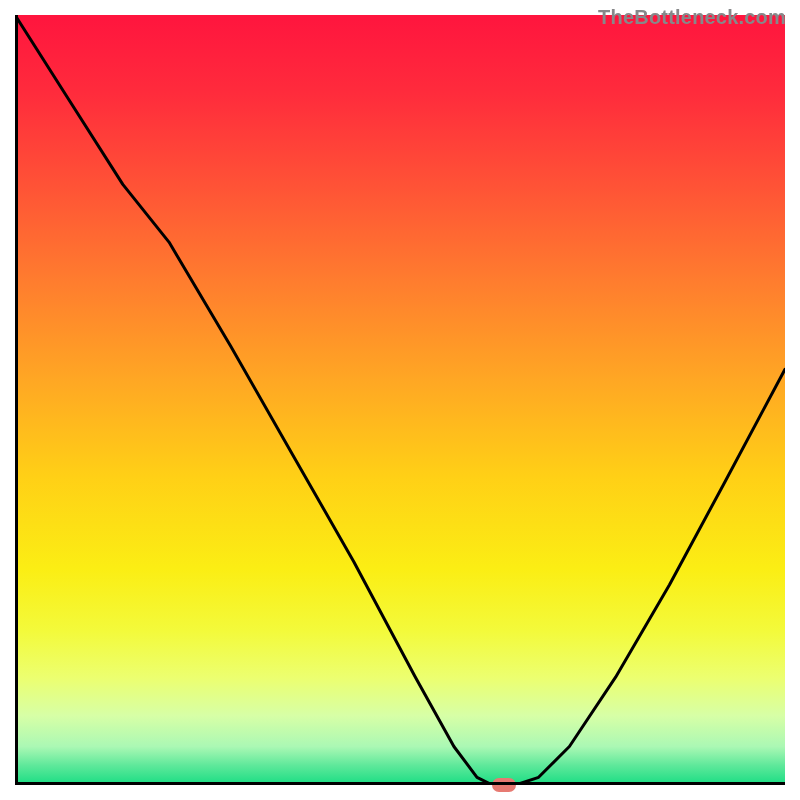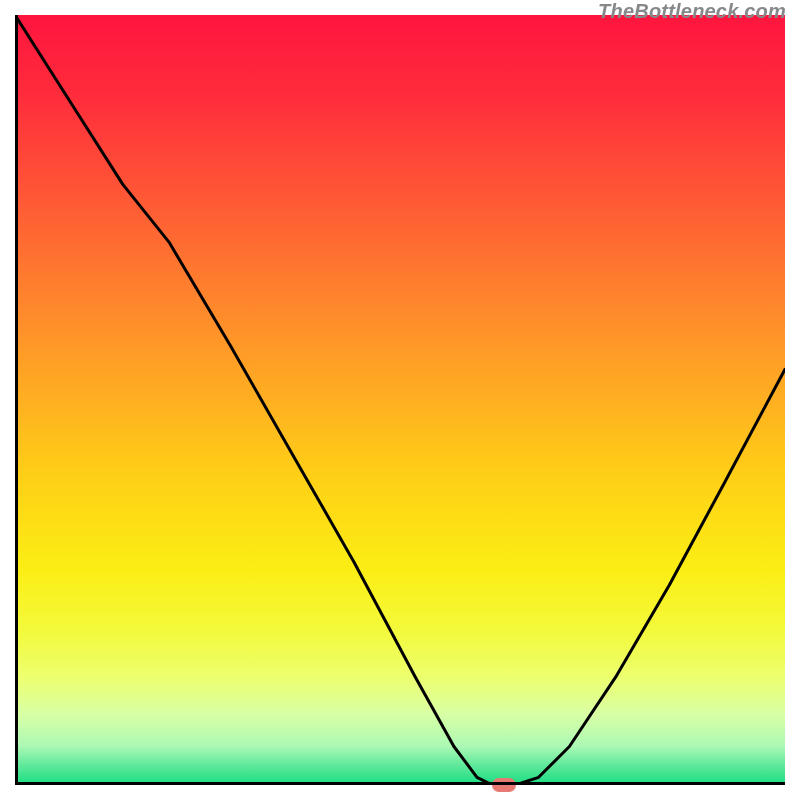--- a/index.html
+++ b/index.html
@@ -49,27 +49,26 @@
     height: 770px;
   }
   .x-axis {
     left: 15px;
     top: 782px;
     width: 770px;
     height: 3px;
   }
   .watermark {
     position: absolute;
-    top: 0px;
+    top: 6px;
     right: 14px;
     font-size: 20px;
     font-weight: bold;
     color: #87888a;
     letter-spacing: 0.2px;
-    font-style: italic;
   }
   .marker {
     position: absolute;
     width: 24px;
     height: 14px;
     border-radius: 7px;
     transform: translate(-50%, -50%);
   }
 </style>
 </head>

